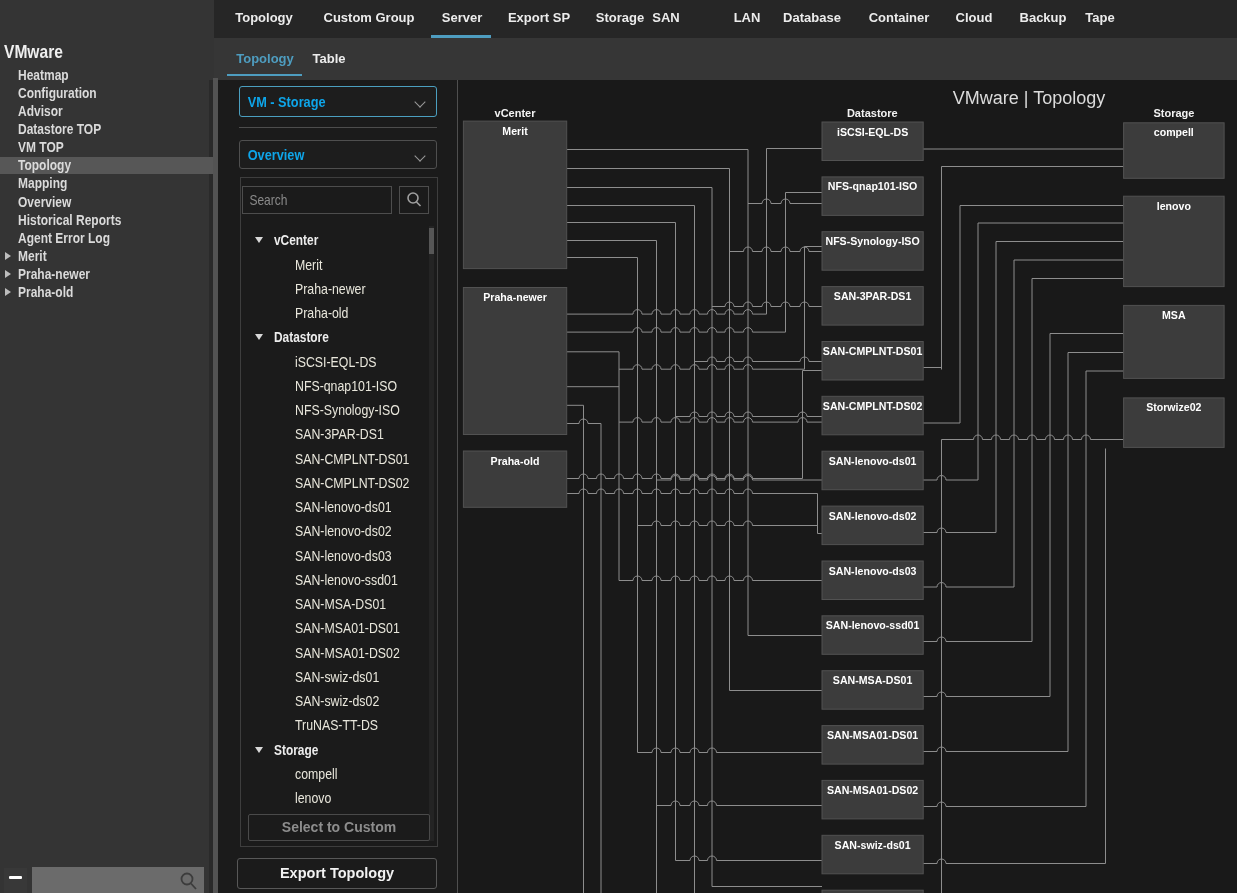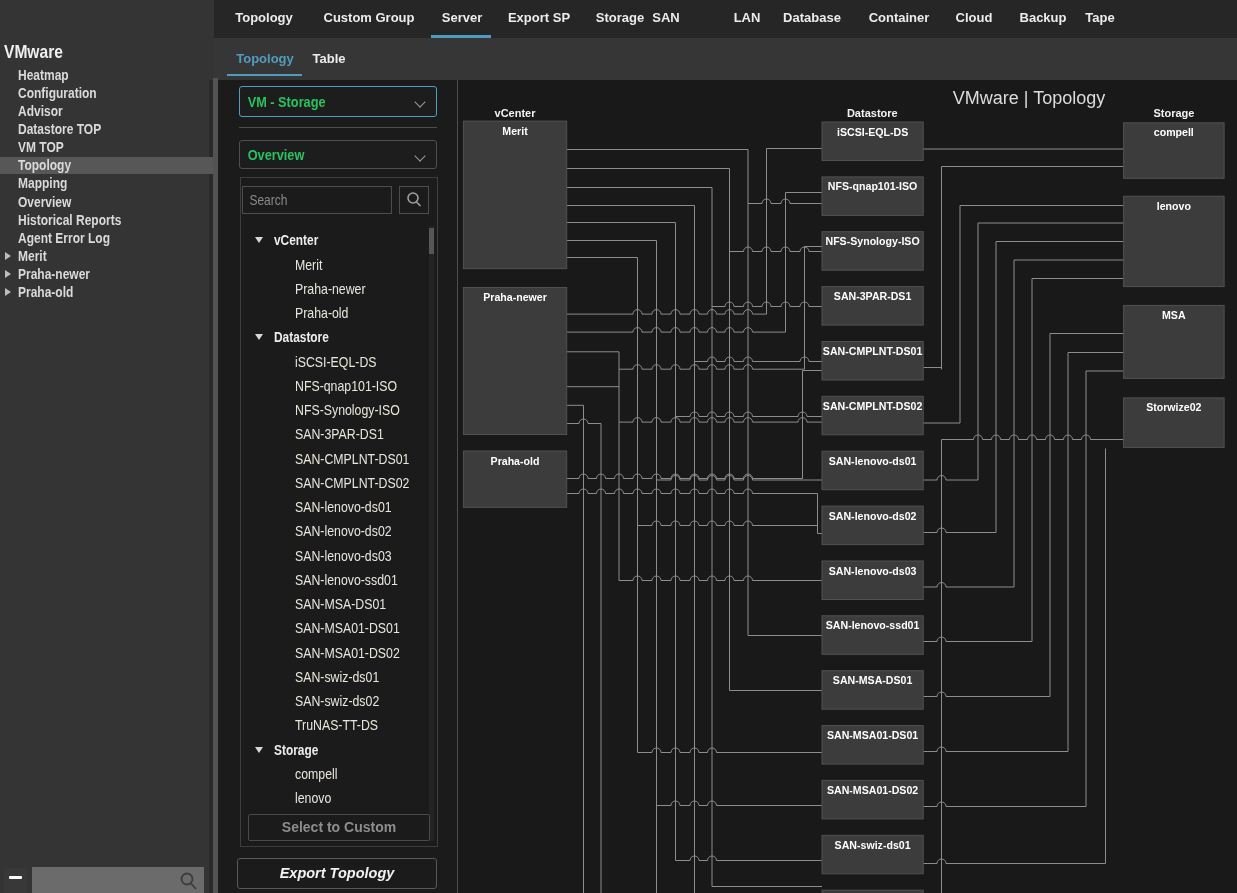--- a/index.html
+++ b/index.html
@@ -34,21 +34,21 @@
   #nav2 { position:absolute; left:214px; top:38px; width:1023px; height:42px; background:#363636; }
   .tab2 { position:absolute; top:2px; height:38px; line-height:38px; font-weight:bold; font-size:13px;
     text-align:center; transform:translateX(-50%); white-space:nowrap; }
   #nav2 .sel-underline { position:absolute; left:13px; top:36px; width:75px; height:2px; background:#4e9dc0; }
 
   
   #splitter { position:absolute; left:213px; top:78px; width:5px; height:815px; background:#535353; }
   #lpanel { position:absolute; left:218px; top:80px; width:239px; height:813px; background:#1b1b1b; }
   #vdivider { position:absolute; left:457px; top:80px; width:1px; height:813px; background:#4f4f4f; }
   .sel { position:absolute; left:239px; width:198px; height:31px; background:#1d1d1d;
-    border:1px solid #4f4f4f; border-radius:3px; color:#22c55e; font-weight:bold; font-size:15px;
+    border:1px solid #4f4f4f; border-radius:3px; color:#0ea5e9; font-weight:bold; font-size:15px;
     line-height:29px; }
   .sel .txt { display:inline-block; padding-left:9px; transform:scaleX(0.85); transform-origin:left center; }
   .sel .chev { position:absolute; right:9px; top:9px; width:11px; height:11px; }
   .chev:before { content:""; position:absolute; left:0; top:2px; width:7px; height:7px;
     border-right:1.5px solid #9a9a9a; border-bottom:1.5px solid #9a9a9a; transform:rotate(45deg); }
   #hdivider { position:absolute; left:239px; top:127px; width:198px; height:1px; background:#4d4d4d; }
   #treebox { position:absolute; left:240px; top:177px; width:198px; height:670px; border:1px solid #3e3e3e; }
   #searchin { position:absolute; left:1px; top:8px; width:150px; height:28px; background:transparent;
     border:1px solid #4d4d4d; color:#8a8a8a; font-size:15px; line-height:26px; }
   #searchin span { display:inline-block; padding-left:8px; transform:scaleX(0.8); transform-origin:left center; }
@@ -57,21 +57,21 @@
     transform:scaleX(0.82); transform-origin:left center; white-space:nowrap; }
   .treeleaf { position:absolute; left:54px; font-size:14.5px; color:#e9e7dc;
     transform:scaleX(0.85); transform-origin:left center; white-space:nowrap; }
   .vtri { position:absolute; left:14px; width:0; height:0; border-top:6px solid #d8d8d8;
     border-left:4.5px solid transparent; border-right:4.5px solid transparent; }
   #treescroll { position:absolute; right:3px; top:48px; width:5px; height:615px; background:#242424; }
   #treethumb { position:absolute; right:3px; top:50px; width:5px; height:26px; background:#565656; }
   #selcustom { position:absolute; left:7px; top:636px; width:182px; height:27px; border:1px solid #4a4a4a;
     border-radius:2px; color:#8d8d8d; font-weight:bold; font-size:14px; text-align:center; line-height:25px; }
   #exportbtn { position:absolute; left:237px; top:858px; width:200px; height:31px; border:1px solid #585858;
-    border-radius:3px; color:#f2f2f2; font-weight:bold; font-size:14.5px; text-align:center; line-height:29px;font-style:italic; }
+    border-radius:3px; color:#f2f2f2; font-weight:bold; font-size:14.5px; text-align:center; line-height:29px; }
 </style>
 </head>
 <body>
 
 <div id="nav1">
   <div class="tab" style="left:50px">Topology</div>
   <div class="tab" style="left:155px">Custom Group</div>
   <div class="tab" style="left:248px">Server</div>
   <div class="tab" style="left:325px">Export SP</div>
   <div class="tab" style="left:406px">Storage</div>

